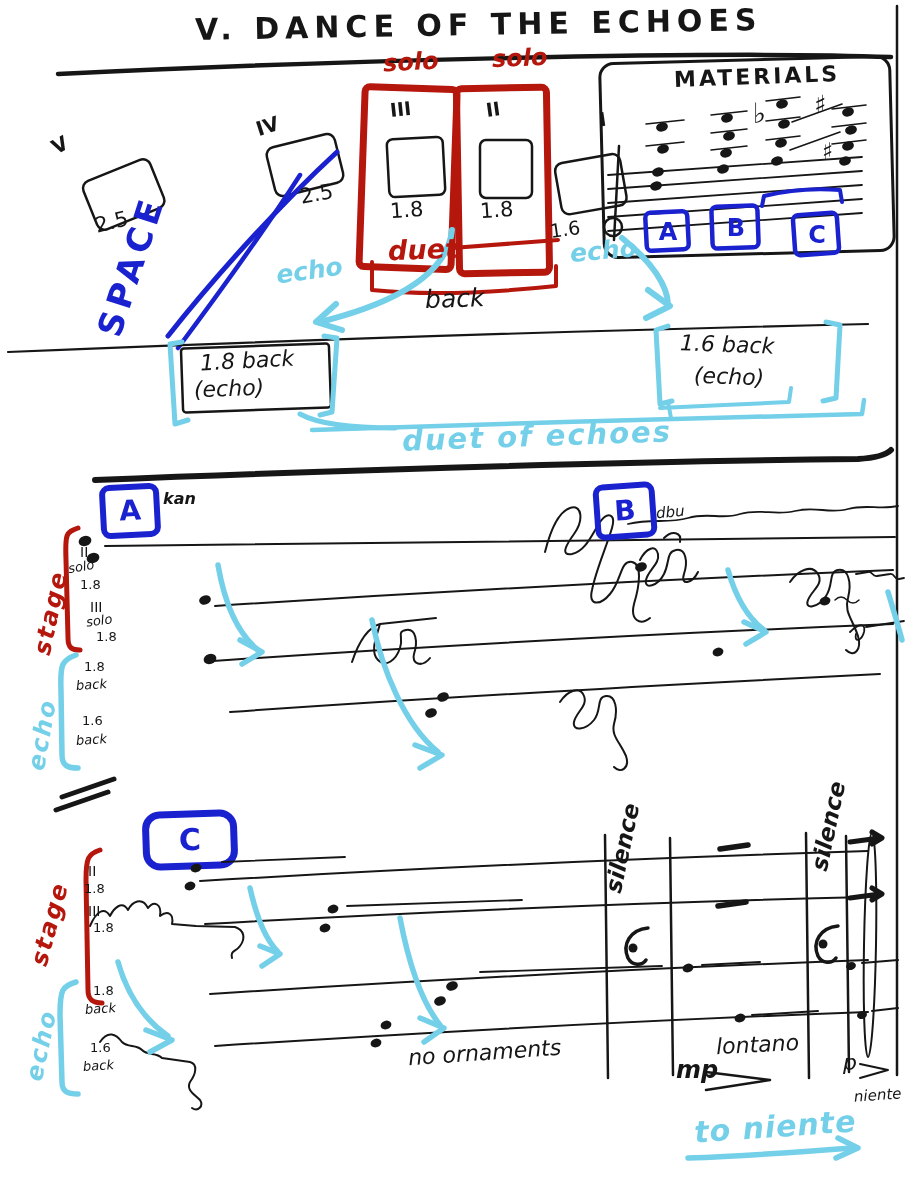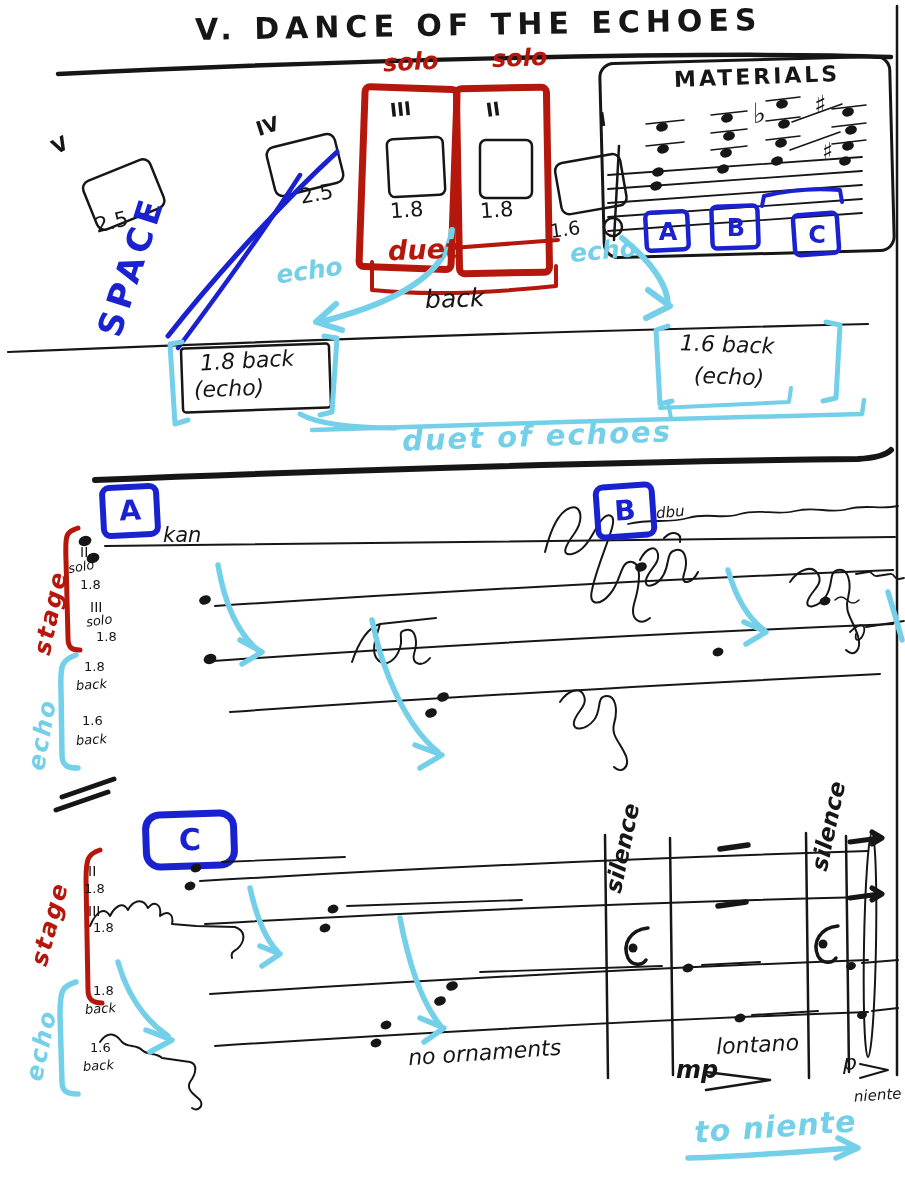--- a/index.html
+++ b/index.html
@@ -325,21 +325,21 @@
 <div class="t cyan bold hw" style="left:276px;top:258px;font-size:25px;transform:rotate(-8deg);">echo</div>
 <div class="t cyan bold hw" style="left:570px;top:238px;font-size:25px;transform:rotate(-5deg);">echo</div>
 <div class="t hw" style="left:425px;top:286px;font-size:25px;transform:rotate(-2deg);">back</div>
 <div class="t hw" style="left:200px;top:350px;font-size:22px;transform:rotate(-3deg);">1.8 back</div>
 <div class="t hw" style="left:194px;top:378px;font-size:22px;transform:rotate(-2deg);">(echo)</div>
 <div class="t hw" style="left:680px;top:334px;font-size:22px;transform:rotate(2deg);">1.6 back</div>
 <div class="t hw" style="left:694px;top:366px;font-size:22px;transform:rotate(2deg);">(echo)</div>
 <div class="t cyan bold hw" style="left:402px;top:422px;font-size:29px;letter-spacing:2px;transform:rotate(-2deg);">duet of echoes</div>
 
 <div class="t blue bold ctr" style="left:103px;top:487px;width:54px;height:48px;font-size:28px;transform:rotate(-3deg);">A</div>
-<div class="t hw" style="left:163px;top:525px;font-size:21px;">kan</div>
+<div class="t hw" style="left:163px;top:491px;font-size:16px;font-weight:bold;">kan</div>
 <div class="t blue bold ctr" style="left:597px;top:486px;width:56px;height:50px;font-size:28px;transform:rotate(-4deg);">B</div>
 <div class="t hw" style="left:656px;top:505px;font-size:15px;transform:rotate(-5deg);">dbu</div>
 <div class="t red bold hw" style="left:30px;top:652px;font-size:24px;letter-spacing:2px;transform:rotate(-78deg);transform-origin:left top;">stage</div>
 <div class="t cyan bold hw" style="left:24px;top:768px;font-size:24px;letter-spacing:2px;transform:rotate(-80deg);transform-origin:left top;">echo</div>
 <div class="t" style="left:80px;top:545px;font-size:14px;">II</div>
 <div class="t hw" style="left:68px;top:560px;font-size:13px;transform:rotate(-10deg);">solo</div>
 <div class="t" style="left:80px;top:578px;font-size:13px;">1.8</div>
 <div class="t" style="left:90px;top:600px;font-size:14px;">III</div>
 <div class="t hw" style="left:86px;top:614px;font-size:13px;transform:rotate(-8deg);">solo</div>
 <div class="t" style="left:96px;top:630px;font-size:13px;">1.8</div>

